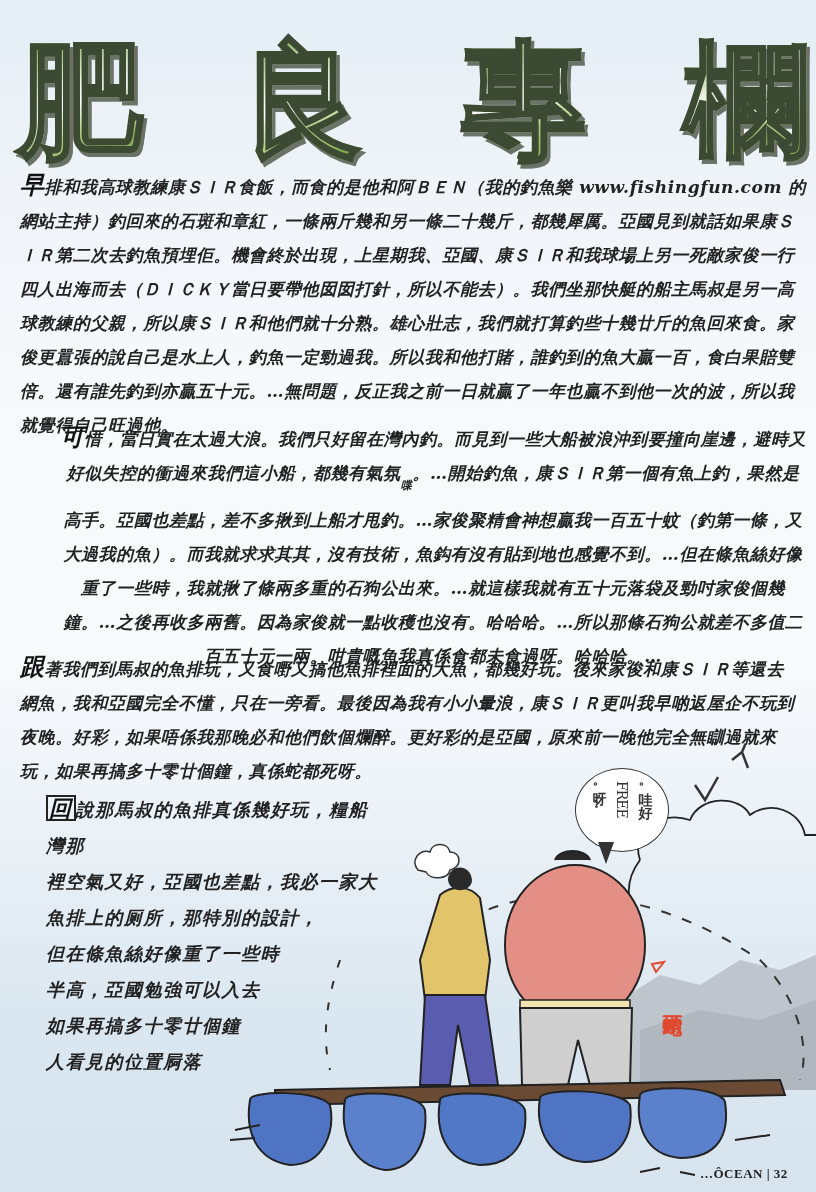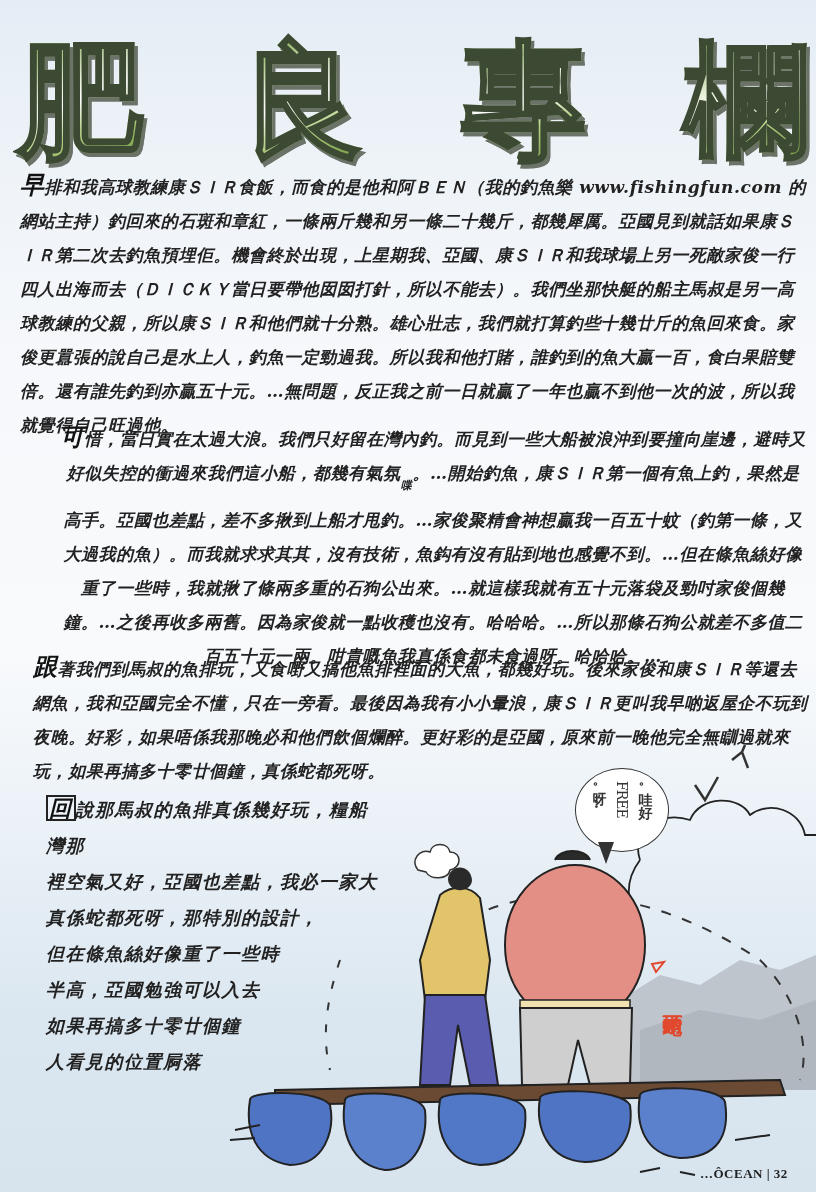--- a/index.html
+++ b/index.html
@@ -25,21 +25,21 @@
     letter-spacing:0;
   }
   .para {
     position:absolute; font-size:17px; line-height:34px; font-weight:bold;
     color:#222; letter-spacing:0.6px;font-style:italic;
   }
   .para .drop { font-size:24px; font-weight:bold; color:#111; }
   .para .boxed { font-size:22px; border:2px solid #222; padding:0 1px; line-height:22px; display:inline-block; }
   .p1 { left:20px; top:168px; width:788px; }
   .p2 { left:58px; top:420px; width:750px;text-align:center; }
-  .p3 { left:33px; top:650px; width:778px; }
+  .p3 { left:20px; top:650px; width:778px; }
   .p4 { left:46px; top:792px; width:340px; font-size:18px; line-height:36px; letter-spacing:1.5px; }
   .small-note { font-size:11px; vertical-align:-10px; }
   .bubble {
     position:absolute; left:575px; top:768px; width:92px; height:82px;
     border:1.5px solid #333; border-radius:50%; background:#fff;
     font-size:14px; color:#333; font-weight:bold;
   }
   .bubble .col { position:absolute; writing-mode: vertical-rl; line-height:16px; top:12px; }
   .bubble .c1 { right:14px; }
   .bubble .c2 { right:38px; letter-spacing:-1px; font-family:"DejaVu Serif", serif; font-weight:normal; }
@@ -75,21 +75,21 @@
   <span class="drop">可</span><span>惜，當日實在太過大浪。我們只好留在灣內釣。而見到一些大船被浪沖到要撞向崖邊，避時又好似失控的衝過來我們這小船，都幾有氣氛</span><span class="small-note">喋</span><span>。…開始釣魚，康ＳＩＲ第一個有魚上釣，果然是高手。亞國也差點，差不多揪到上船才甩釣。…家俊聚精會神想贏我一百五十蚊（釣第一條，又大過我的魚）。而我就求求其其，沒有技術，魚鈎有沒有貼到地也感覺不到。…但在條魚絲好像重了一些時，我就揪了條兩多重的石狗公出來。…就這樣我就有五十元落袋及勁吋家俊個幾鐘。…之後再收多兩舊。因為家俊就一點收穫也沒有。哈哈哈。…所以那條石狗公就差不多值二百五十元一兩。咁貴嘅魚我真係食都未食過呀。哈哈哈。…</span>
 </div>
 
 <div class="para p3">
   <span class="drop">跟</span><span>著我們到馬叔的魚排玩，又食嘢又搞他魚排裡面的大魚，都幾好玩。後來家俊和康ＳＩＲ等還去網魚，我和亞國完全不懂，只在一旁看。最後因為我有小小暈浪，康ＳＩＲ更叫我早啲返屋企不玩到夜晚。好彩，如果唔係我那晚必和他們飲個爛醉。更好彩的是亞國，原來前一晚他完全無瞓過就來玩，如果再搞多十零廿個鐘，真係蛇都死呀。</span>
 </div>
 
 <div class="para p4">
   <div><span class="drop boxed">回</span><span>說那馬叔的魚排真係幾好玩，糧船灣那</span></div>
   <div>裡空氣又好，亞國也差點，我必一家大</div>
-  <div>真係蛇都死呀，那特別的設計，</div>
+  <div>魚排上的厕所，那特別的設計，</div>
   <div>但在條魚絲好像重了一些時</div>
   <div>半高，亞國勉強可以入去</div>
   <div>如果再搞多十零廿個鐘</div>
   <div>人看見的位置屙落</div>
 
 </div>
 
 <svg class="illustration" viewBox="0 0 816 1192" xmlns="http://www.w3.org/2000/svg">
 
   <path d="M620 1000 L660 975 L700 985 L740 960 L780 970 L816 955 L816 1090 L620 1090 Z" fill="#b8bec6" opacity="0.85"></path>

